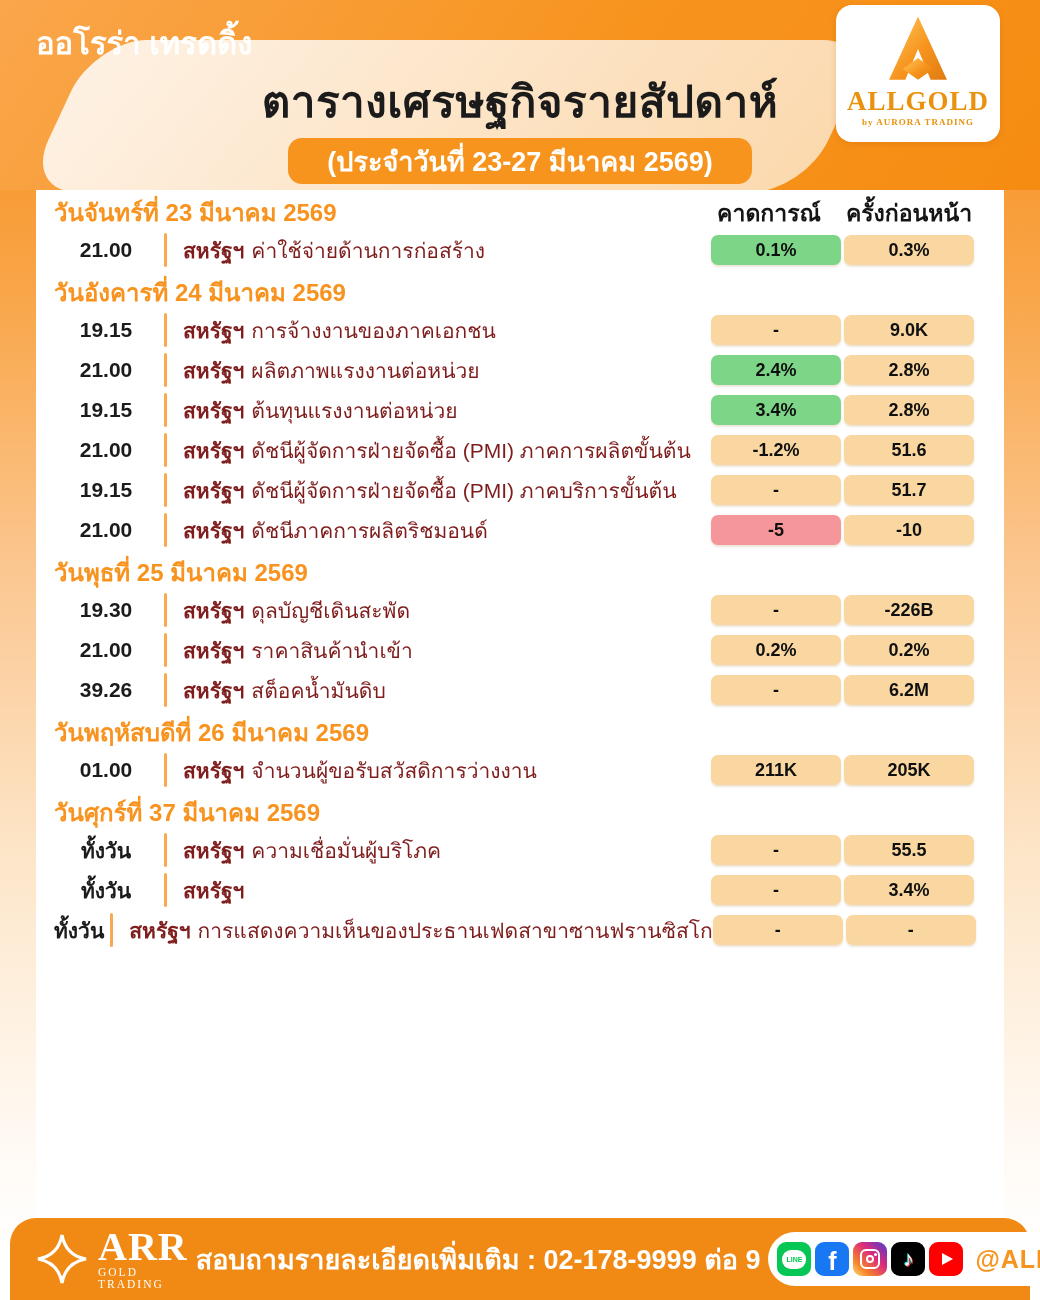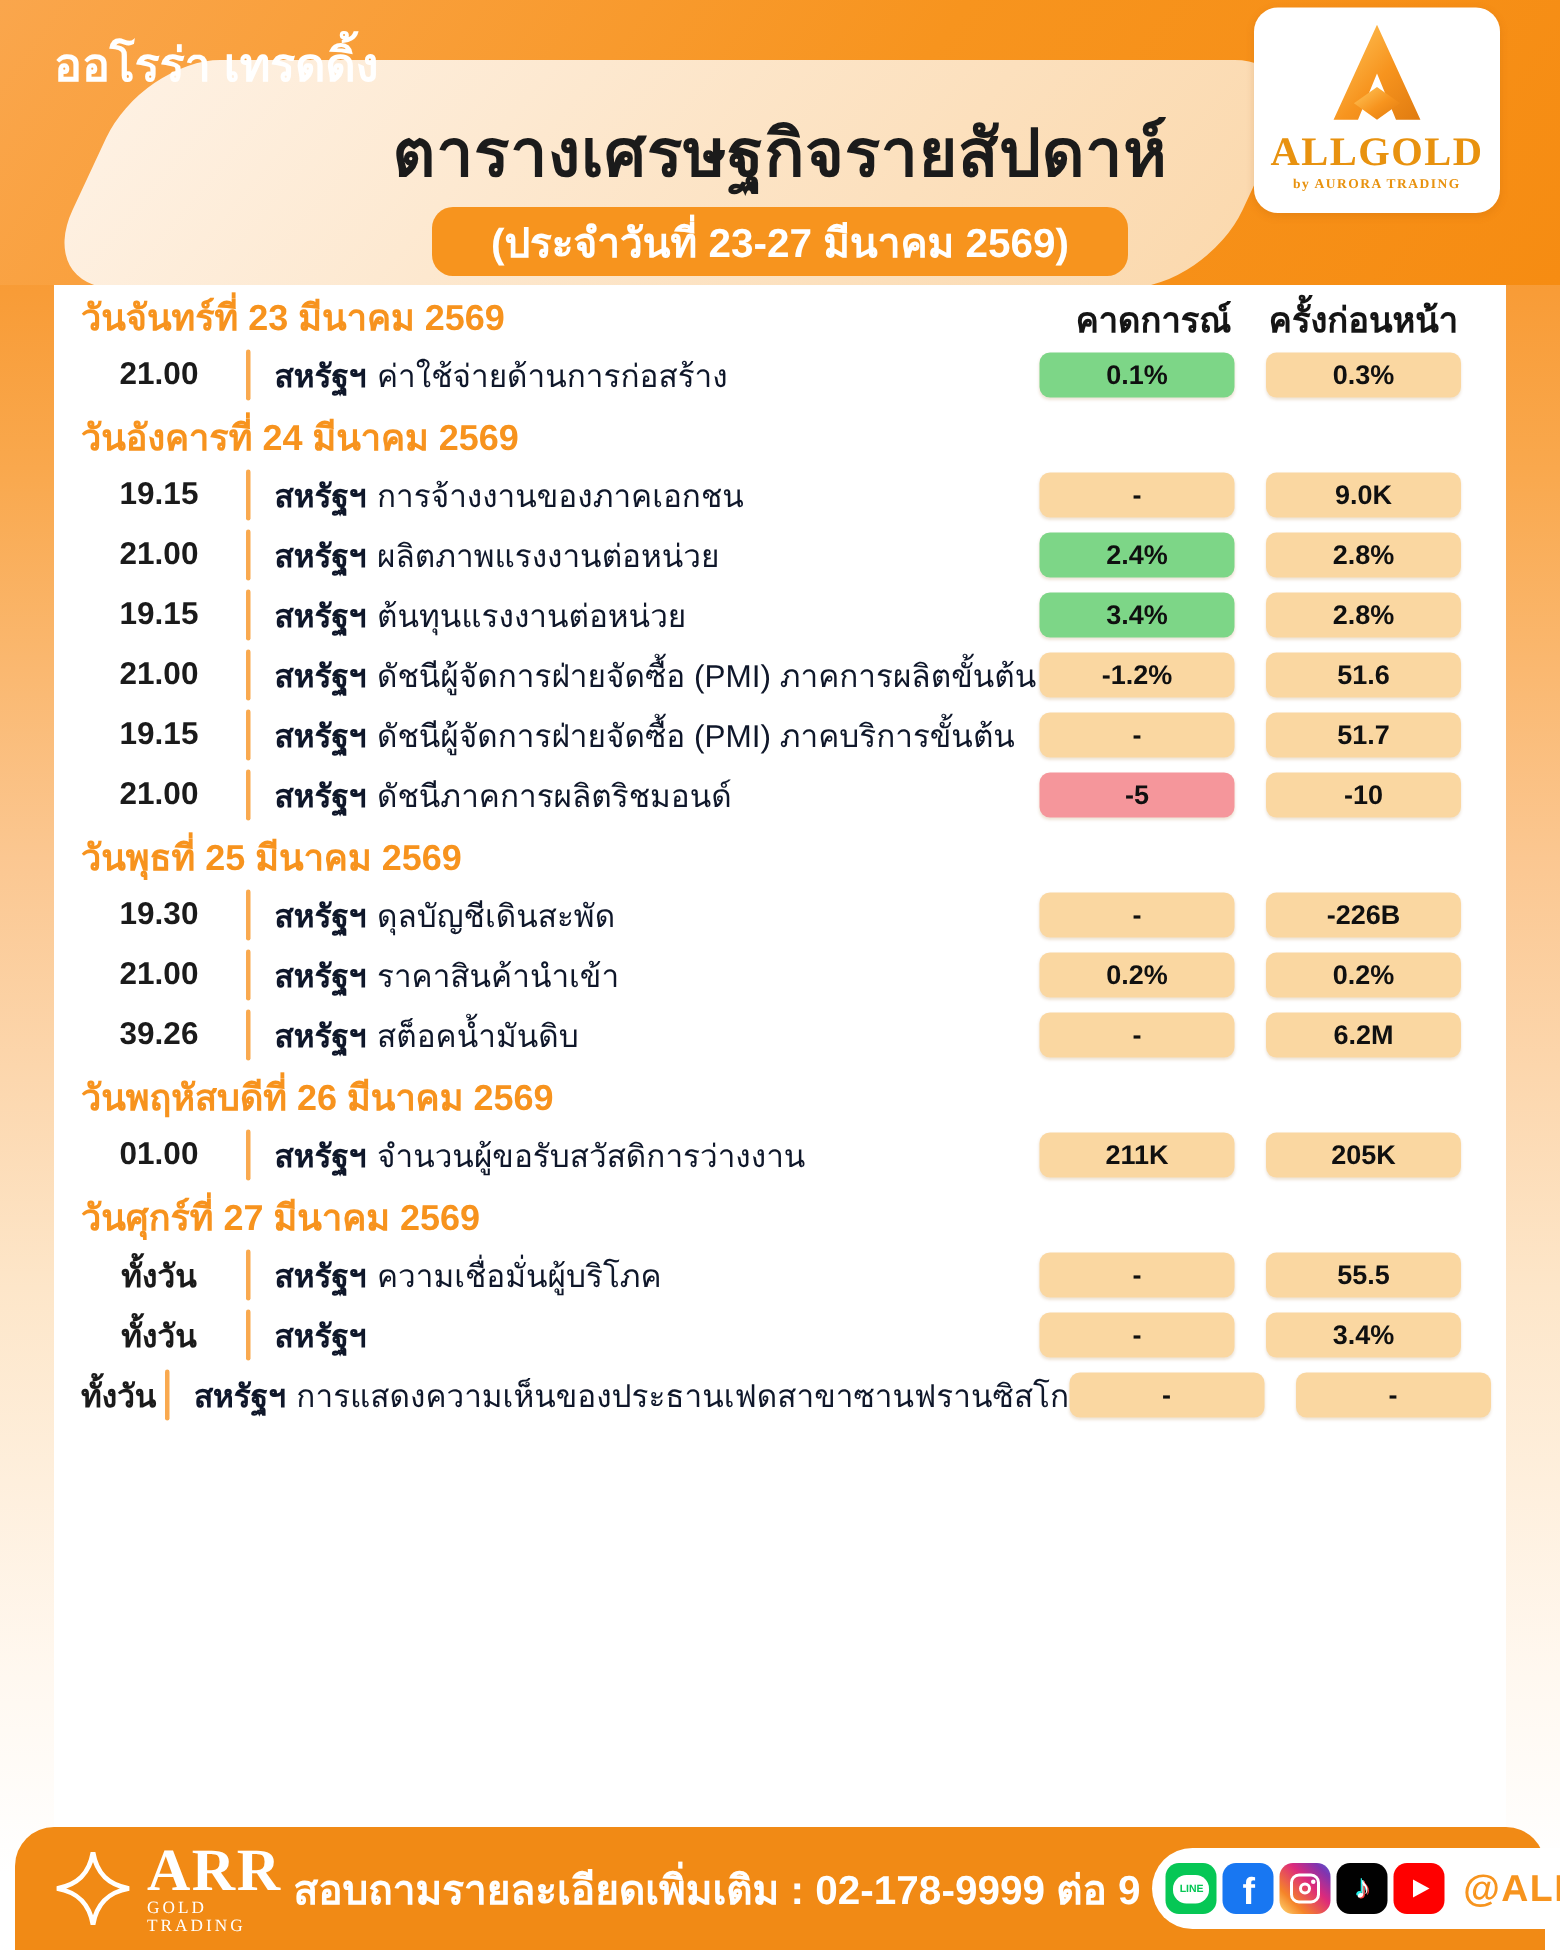--- a/index.html
+++ b/index.html
@@ -33,24 +33,24 @@
   
   .panel { position:absolute; top:190px; left:36px; width:968px; height:1028px; background:#FFFFFF; }
   .day-head { display:flex; align-items:flex-end; padding:8px 30px 2px 18px; }
   .day-title { font-size:24px; font-weight:700; color:#F7931E; line-height:30px; }
   .col-heads { margin-left:auto; display:flex; gap:10px; }
   .col-head { width:130px; display:flex; justify-content:center; white-space:nowrap;
     font-size:23px; font-weight:700; color:#151515; line-height:30px; }
   .row { display:flex; align-items:center; height:40px; padding:0 30px 0 18px; }
   .time { width:104px; text-align:center; font-size:21px; font-weight:600; color:#1B1B1B; white-space:nowrap; }
   .sep { width:3px; height:34px; background:#F9A94F; border-radius:2px; margin:0 16px 0 6px; flex:none; }
-  .desc { display:flex; gap:7px; align-items:baseline; white-space:nowrap; font-size:21px; color:#0f172a; }
+  .desc { display:flex; gap:7px; align-items:baseline; white-space:nowrap; font-size:21px; color:#7f1d1d; }
   .country { font-weight:700; }
   .event { font-weight:400; }
-  .vals { margin-left:auto; display:flex; gap:21px; }
+  .vals { margin-left:auto; display:flex; gap:3px; }
   .pill { width:130px; height:30px; border-radius:7px; display:flex; align-items:center; justify-content:center;
     font-size:18px; font-weight:700; color:#101010; box-shadow:0 1.5px 2px rgba(150,90,0,.16); }
   .v-green { background:#7DD687; }
   .v-peach { background:#FAD7A1; }
   .v-red   { background:#F5969B; }
   
   .footer { position:absolute; left:10px; right:10px; bottom:0; height:82px; background:#F18A15;
     border-radius:26px 26px 0 0; display:flex; align-items:center; padding:0 10px 0 26px; z-index:5; }
   .arr-logo { display:flex; align-items:center; gap:10px; }
   .arr-star { width:52px; height:52px; flex:none; }
@@ -259,21 +259,21 @@
             <span class="event">จำนวนผู้ขอรับสวัสดิการว่างงาน</span>
           </div>
           <div class="vals">
             <div class="pill v-peach">211K</div>
             <div class="pill v-peach">205K</div>
           </div>
         </div>
       </section>
       <section class="day-section">
         <div class="day-head">
-          <div class="day-title">วันศุกร์ที่ 27 มีนาคม 2569</div>
+          <div class="day-title">วันศุกร์ที่ 37 มีนาคม 2569</div>
         </div>
         <div class="row">
           <div class="time">ทั้งวัน</div>
           <div class="sep"></div>
           <div class="desc">
             <span class="country">สหรัฐฯ</span>
             <span class="event">ความเชื่อมั่นผู้บริโภค</span>
           </div>
           <div class="vals">
             <div class="pill v-peach">-</div>

